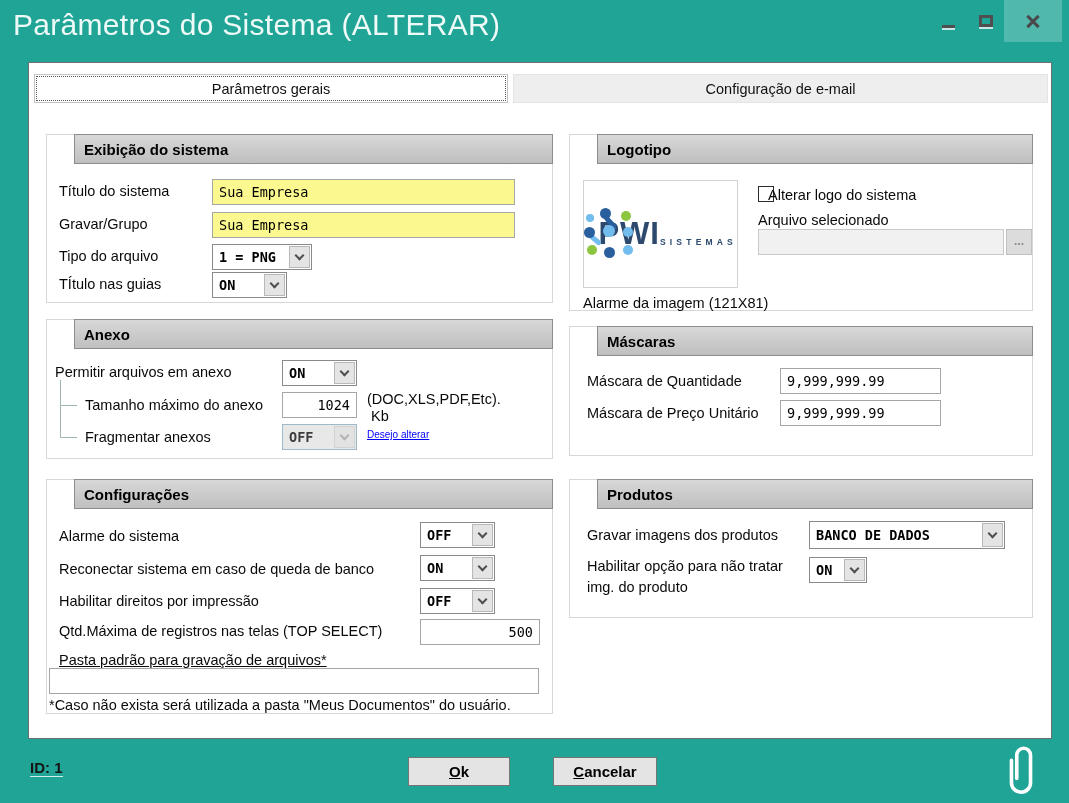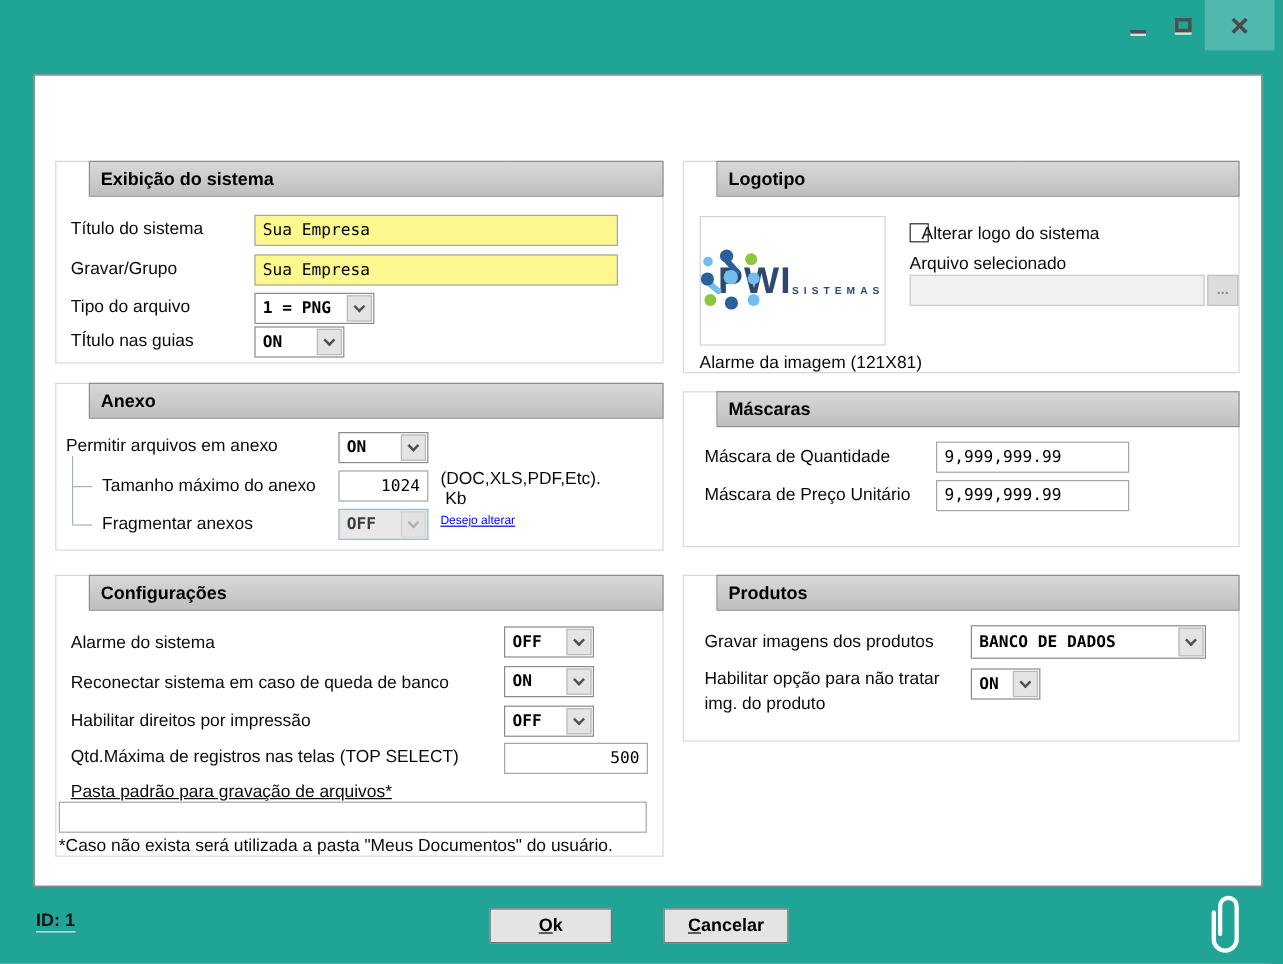--- a/index.html
+++ b/index.html
@@ -77,34 +77,39 @@
   .u { text-decoration:underline; }
   .browse-btn { position:absolute; background:#dcdcdc; border:1px solid #c0c0c0; color:#8a8a8a;
     font-size:12px; font-weight:bold; display:flex; align-items:flex-end; justify-content:center; padding-bottom:6px; }
   .clip { position:absolute; left:1003px; top:742px; }
 </style>
 </head>
 <body>
 
 <div class="canvas">
 
+  <div class="title">Parâmetros do Sistema (ALTERAR)</div>
   <div class="win-controls">
     <div class="wc">
         <div class="glyph-min"></div>
       </div>
     <div class="wc">
         <div class="glyph-max"></div>
       </div>
     <div class="wc wc-close">
         <div class="glyph-x"></div>
       </div>
   </div>
 
   <div class="panel">
 
+    <div class="tabs">
+      <div class="tab tab-active">Parâmetros gerais</div>
+      <div class="tab tab-inactive">Configuração de e-mail</div>
+    </div>
 
     <div class="group" style="left:17px;top:71px;width:507px;height:169px;">
       <div class="group-header">Exibição do sistema</div>
       <div class="lbl" style="left:12px;top:48px;">Título do sistema</div>
       <input class="tinput yellow" style="left: 165px; top: 44px; width: 303px; height: 26px;" readonly="" value="Sua Empresa">
       <div class="lbl" style="left:12px;top:81px;">Gravar/Grupo</div>
       <input class="tinput yellow" style="left: 165px; top: 77px; width: 303px; height: 26px;" readonly="" value="Sua Empresa">
       <div class="lbl" style="left:12px;top:113px;">Tipo do arquivo</div>
       <div class="combo" style="left:165px;top:109px;width:100px;height:26px;">
         <span class="combo-val">1 = PNG</span>

